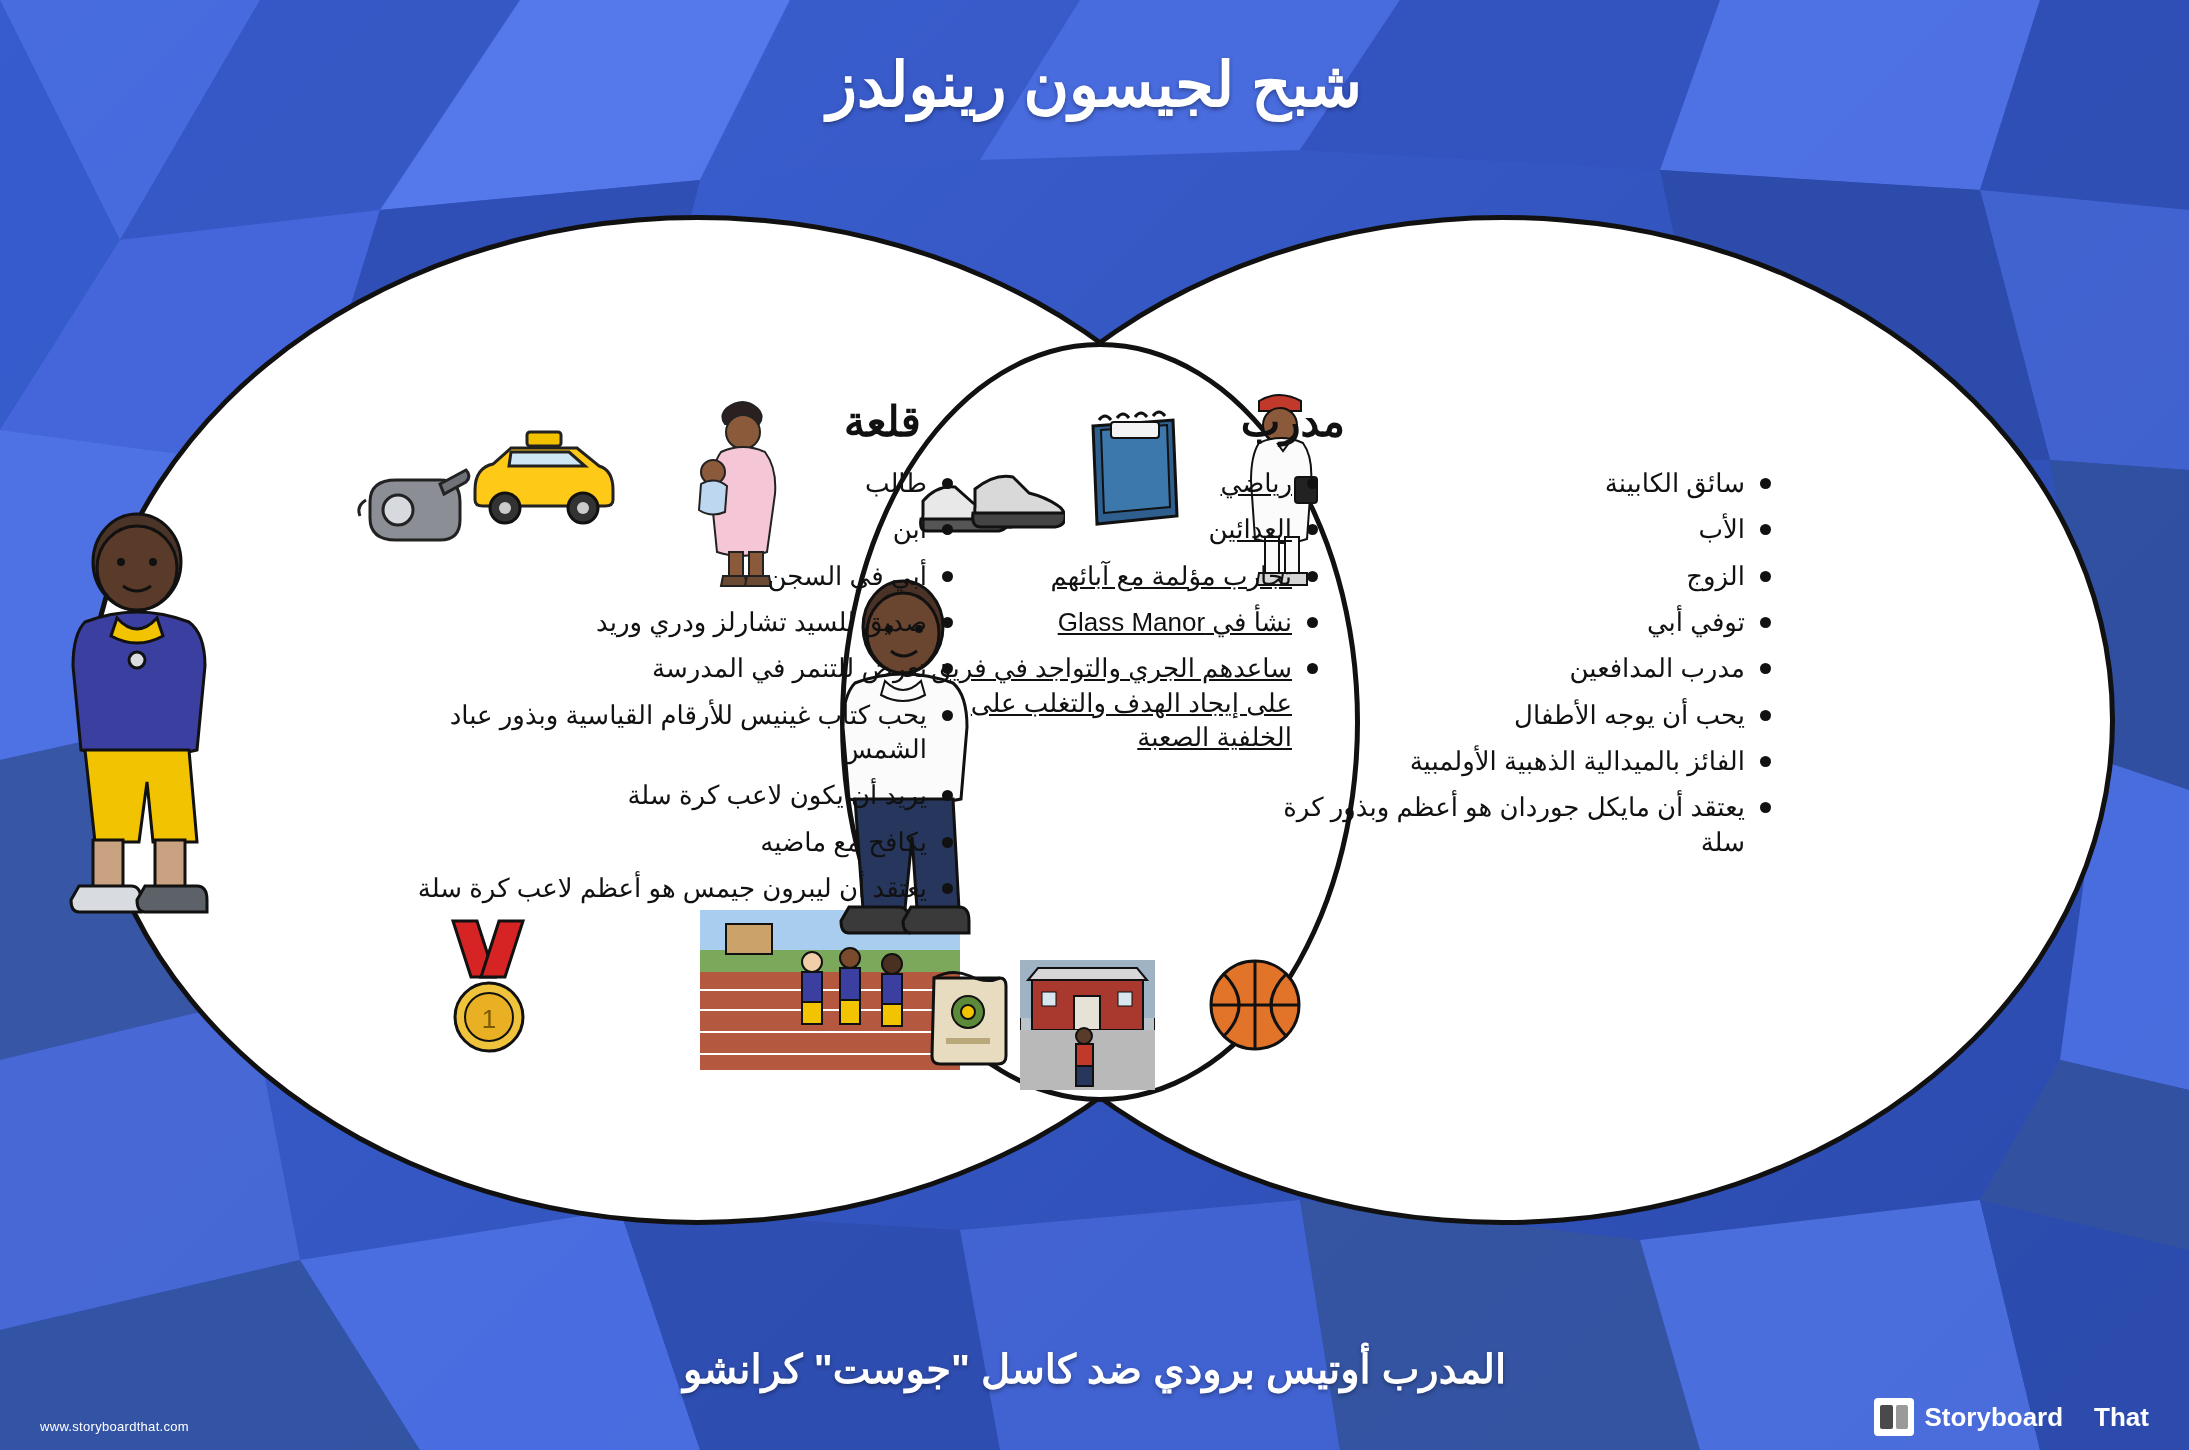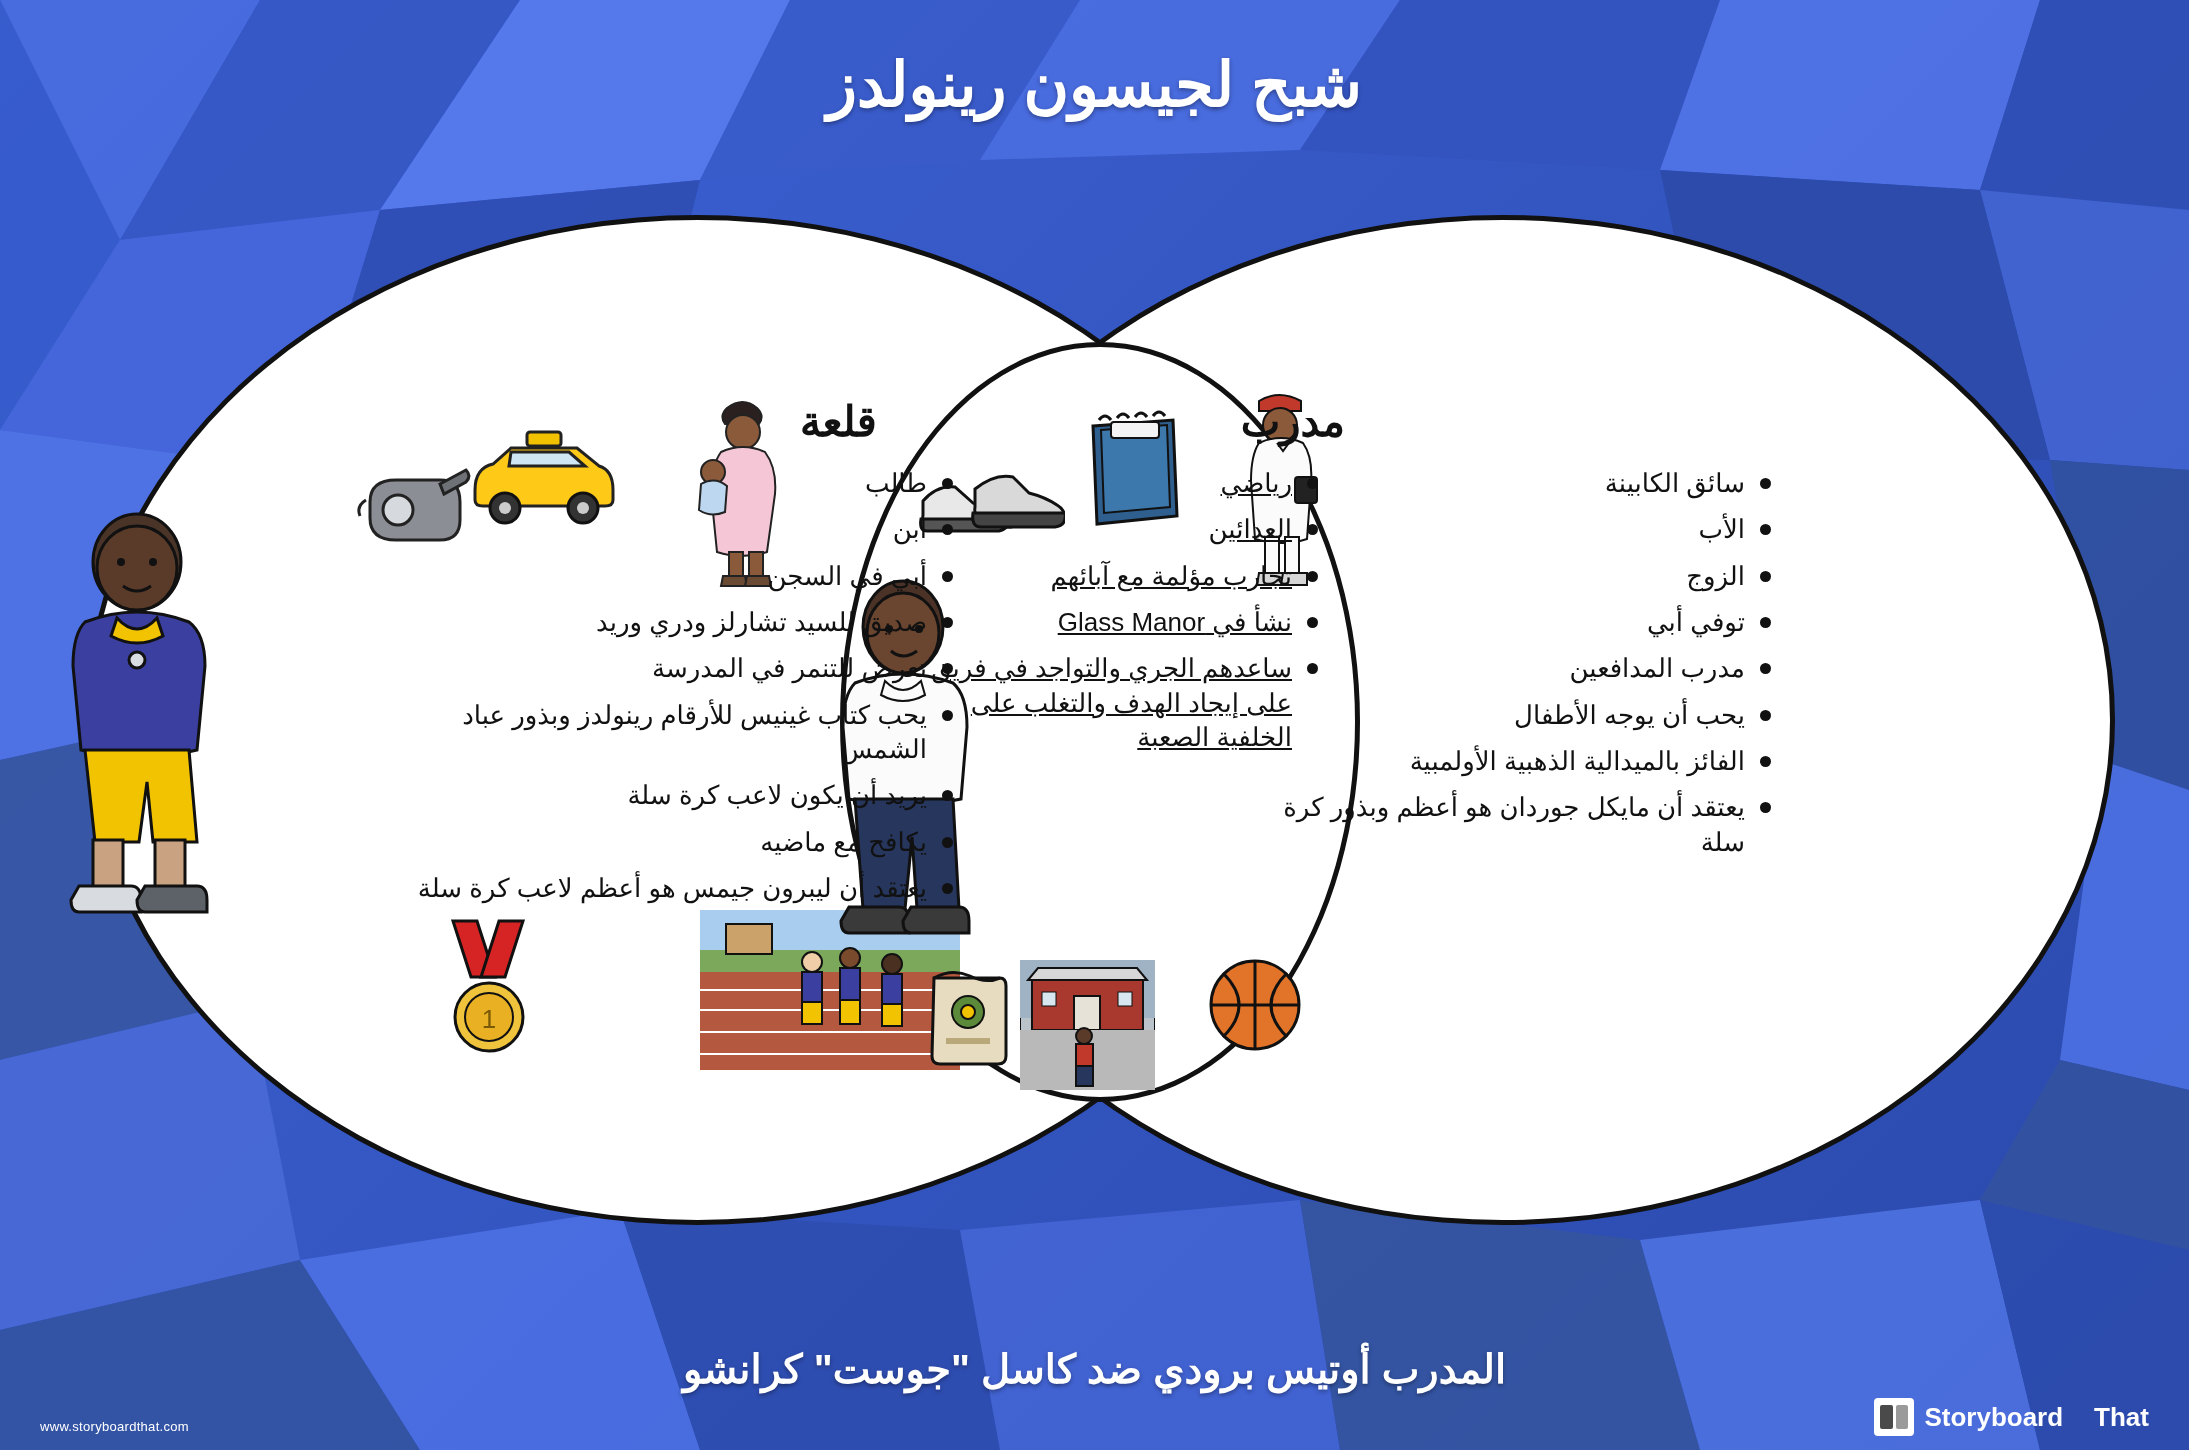--- a/index.html
+++ b/index.html
@@ -97,20 +97,21 @@
   }
 
   
   .section-head {
     position: absolute;
     font-size: 42px;
     font-weight: bold;
     color: #111;
     direction: rtl;
     z-index: 5;
+    margin-left: 44px;
   }
   .head-left  { top: 182px; right: 770px; }
   .head-right { top: 182px; left: 715px; }
 
   
   ul.venn-list {
     position: absolute;
     list-style: none;
     margin: 16px;
     padding: 0;
@@ -292,21 +293,21 @@
       <li>نشأ في Glass Manor</li>
       <li>ساعدهم الجري والتواجد في فريق على إيجاد الهدف والتغلب على الخلفية الصعبة</li>
     </ul>
 
     <ul class="venn-list list-castle">
       <li>طالب</li>
       <li>ابن</li>
       <li>أبي في السجن</li>
       <li>صديق للسيد تشارلز ودري وريد</li>
       <li>تعرض للتنمر في المدرسة</li>
-      <li>يحب كتاب غينيس للأرقام رينولدز وبذور عباد الشمس</li>
+      <li>يحب كتاب غينيس للأرقام القياسية وبذور عباد الشمس</li>
       <li>يريد أن يكون لاعب كرة سلة</li>
       <li>يكافح مع ماضيه</li>
       <li>يعتقد أن ليبرون جيمس هو أعظم لاعب كرة سلة</li>
     </ul>
 
     <svg class="art art-whistle" width="130" height="100" viewBox="0 0 130 100">
       <path d="M20 42 q0-22 26-22 h44 q20 0 20 22 v18 q0 20-20 20 h-44 q-26 0-26-22 z" fill="#8b8f95" stroke="#222" stroke-width="3"></path>
       <circle cx="48" cy="50" r="15" fill="#d6d9dd" stroke="#222" stroke-width="3"></circle>
       <path d="M90 24 l26-14 q6 6 0 12 l-22 12 z" fill="#6e7277" stroke="#222" stroke-width="3"></path>
       <path d="M16 40 q-10 6 -6 16" fill="none" stroke="#222" stroke-width="3"></path>

